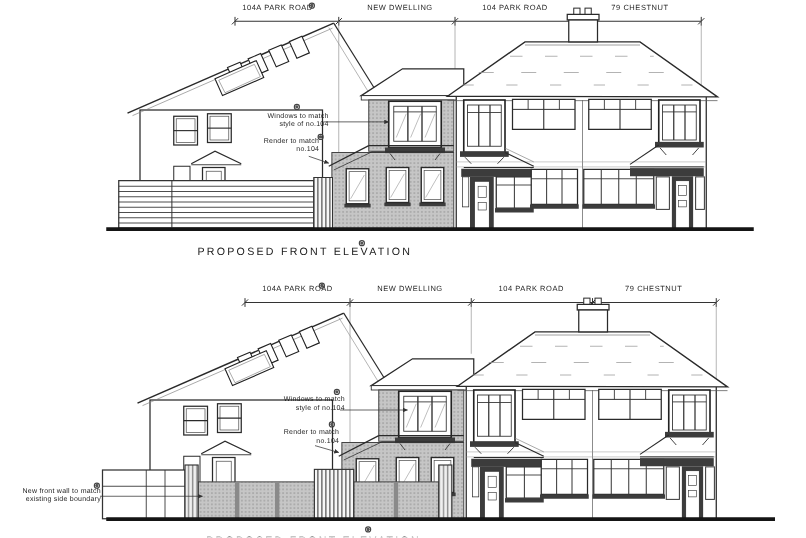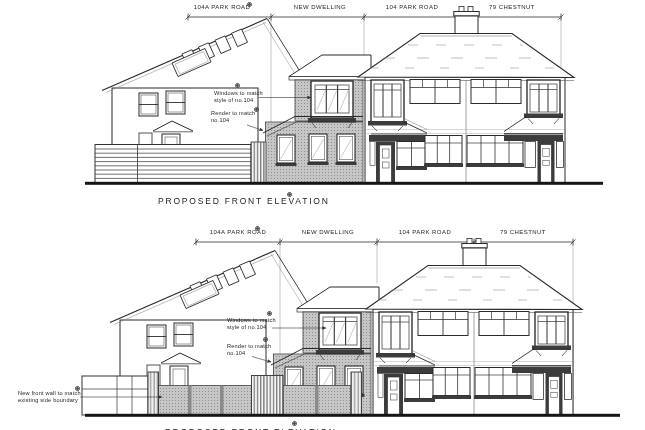--- a/index.html
+++ b/index.html
@@ -1,17 +1,17 @@
 <!DOCTYPE html>
 <html><head>
 <meta charset="utf-8">
 <style>
   html,body{margin:0;padding:0;background:#fff;}
   #stage{position:relative;width:645px;height:430px;background:#ffffff;overflow:hidden;
-         font-family:"Liberation Sans", sans-serif;}
+         font-family:"Liberation Sans", sans-serif;text-align:right;}
   svg.panel{position:absolute;left:0;}
   #p1{top:0;}
   #p2{top:215px;}
   .lbl{position:absolute;font-size:6px;color:#1f1f1f;letter-spacing:.45px;white-space:nowrap;
        transform:translateX(-50%);}
   .note{position:absolute;font-size:5.6px;line-height:7px;color:#1f1f1f;letter-spacing:.2px;
         white-space:nowrap;}
   .title{position:absolute;font-size:8.5px;color:#1a1a1a;letter-spacing:1.8px;white-space:nowrap;}
   .mark{position:absolute;width:5px;height:5px;border:1px solid #444;border-radius:50%;
         background:radial-gradient(circle,#555 0 1px,transparent 1.4px);box-sizing:border-box;}

